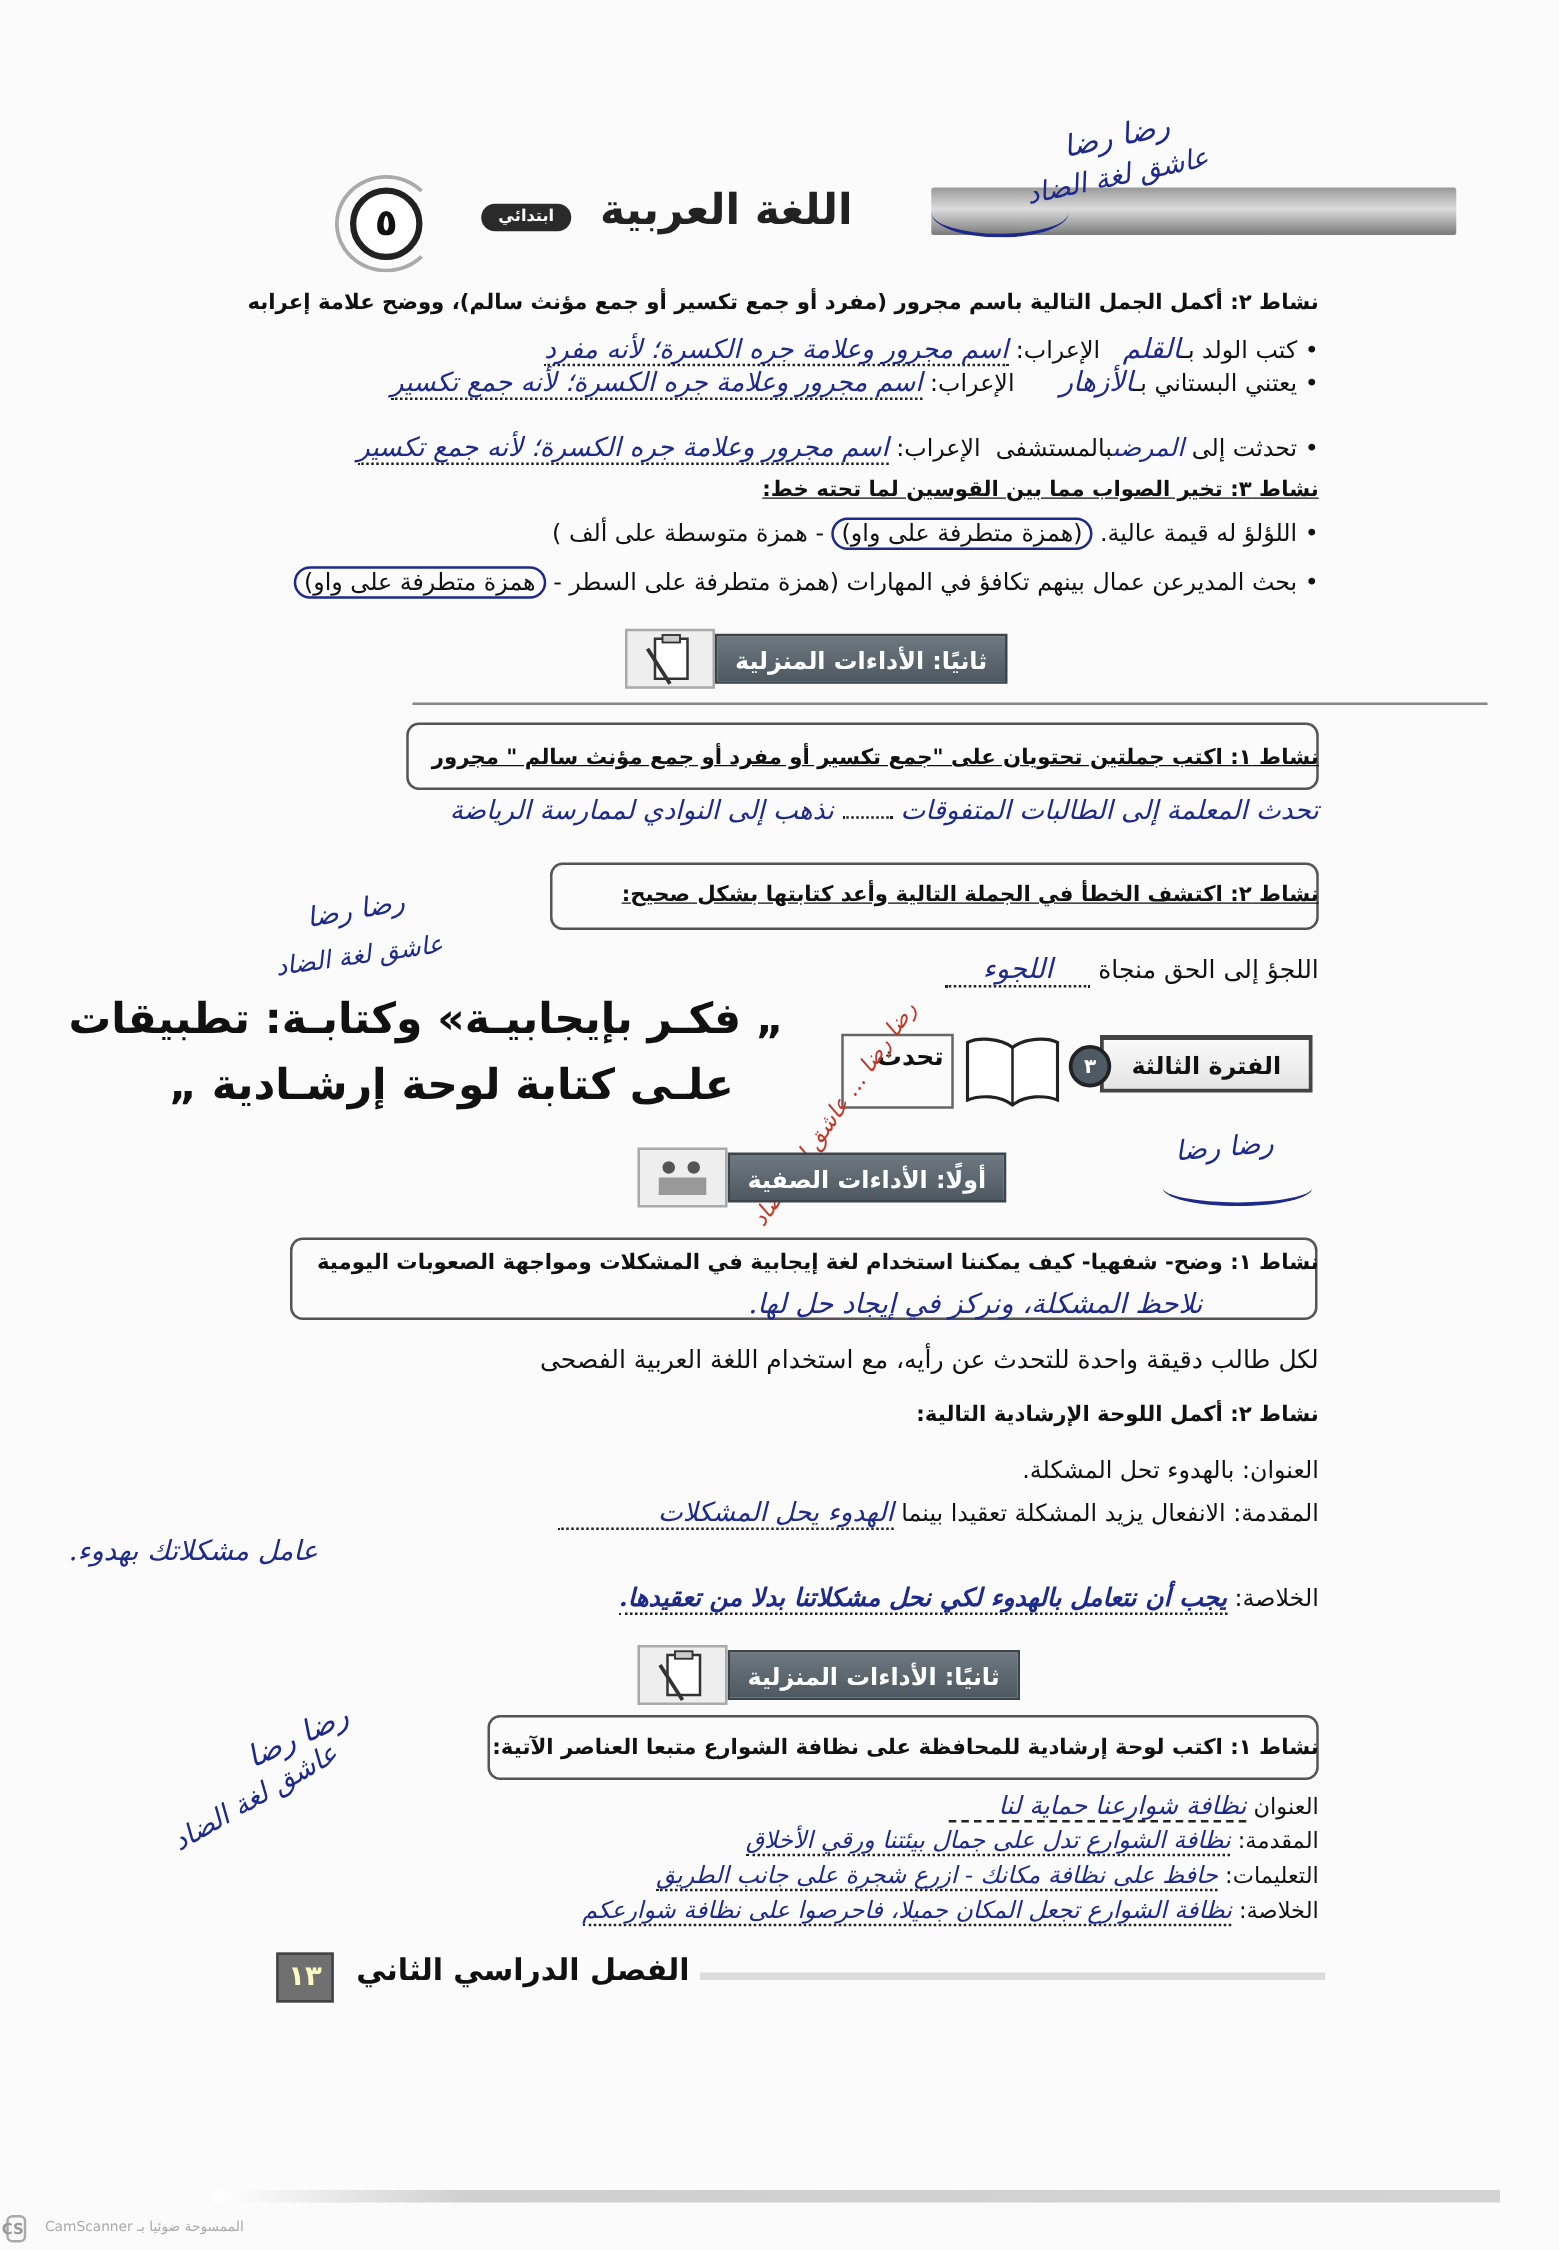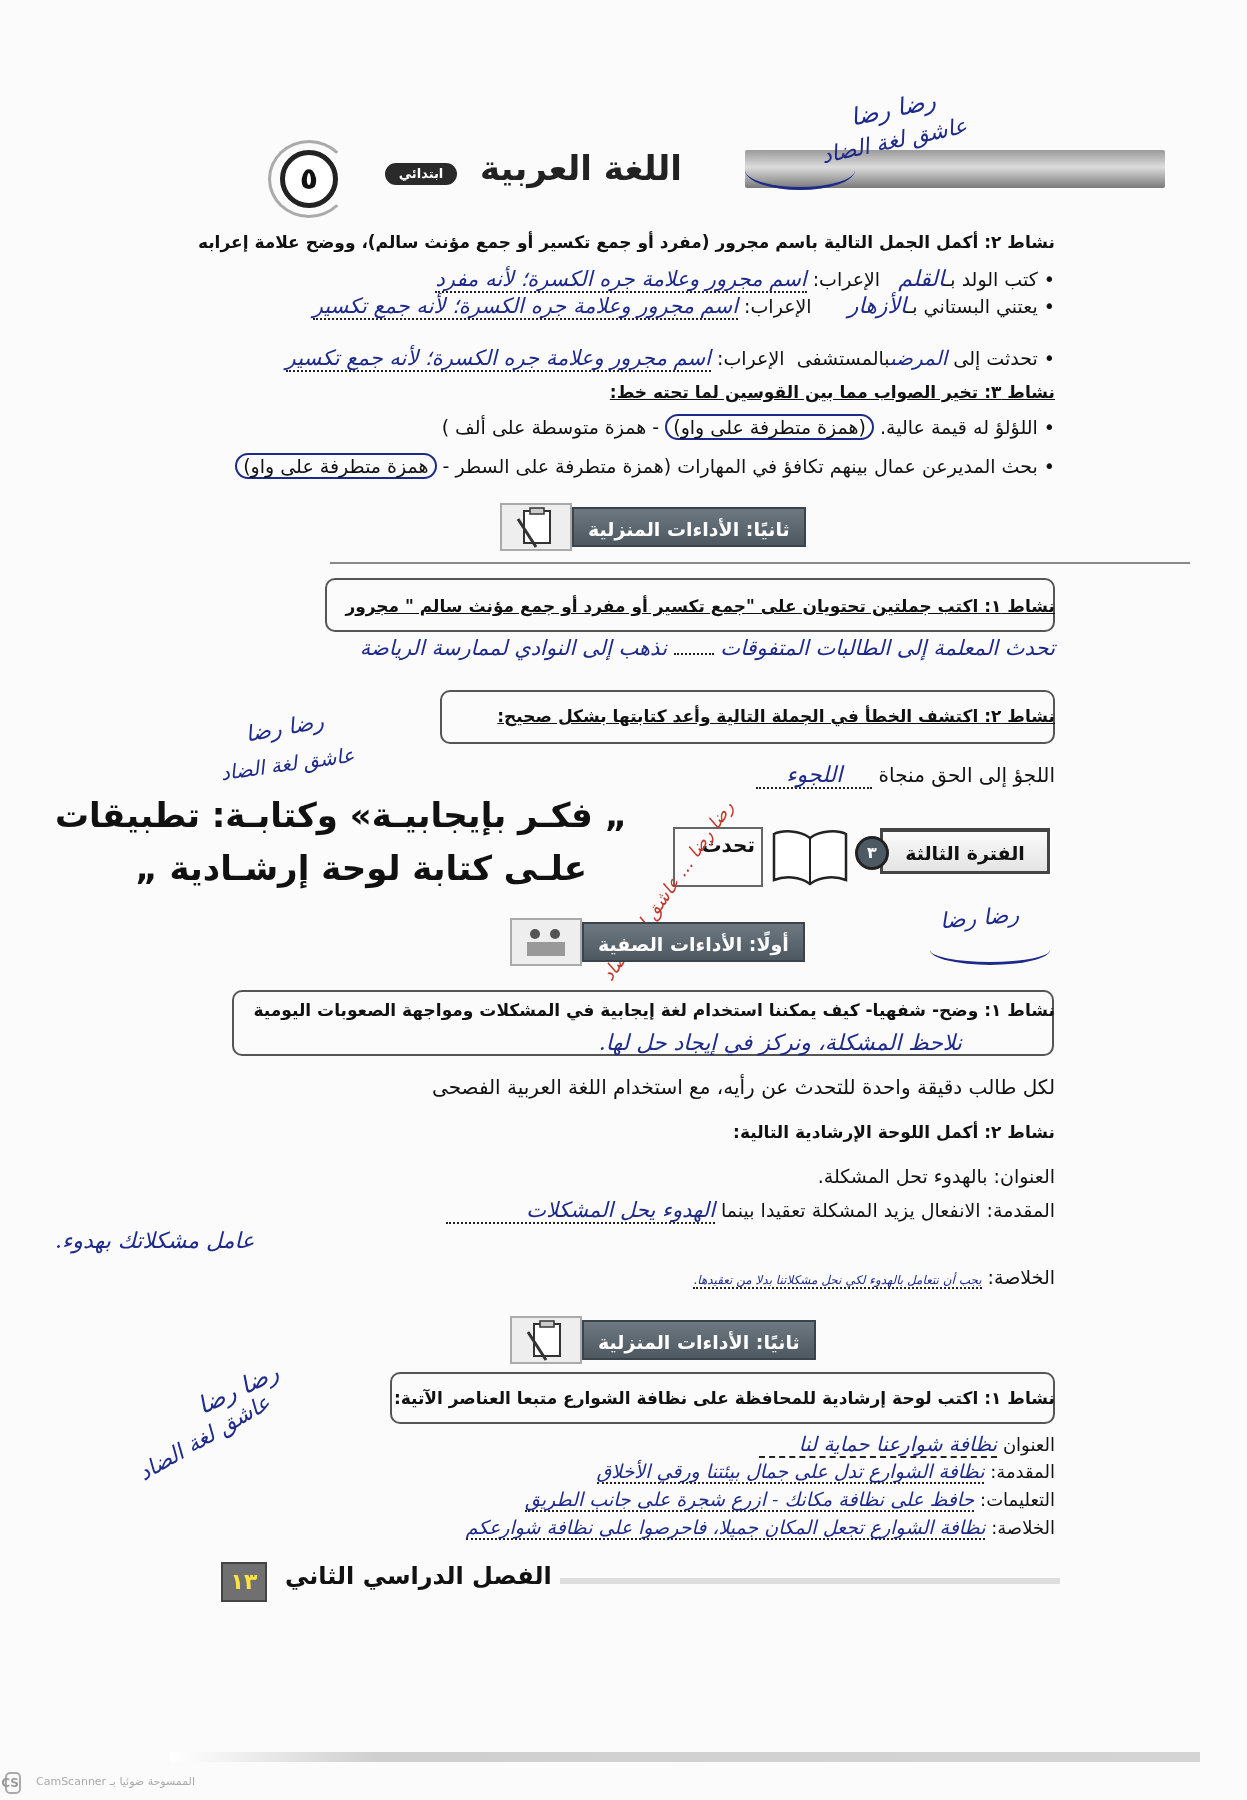--- a/index.html
+++ b/index.html
@@ -28,21 +28,21 @@
     height: 40px; line-height: 40px; padding: 0 14px; border: 2px solid #3c444b; white-space: nowrap; text-align: center; }
   .banner .iconbox { width: 72px; height: 48px; background: #eee; border: 2px solid #aaa; display: flex; align-items: center; justify-content: center; }
   .framebox { position: absolute; border: 2px solid #555; border-radius: 10px; }
   .period-box { position: absolute; left: 880px; top: 828px; width: 170px; height: 46px; border: 3px solid #444; border-top-width: 4px;
     background: linear-gradient(#fafafa, #e4e4e4); font-size: 19px; font-weight: bold; text-align: center; line-height: 42px; }
   .period-num { position: absolute; left: 855px; top: 836px; width: 34px; height: 34px; border-radius: 50%;
     background: #4d5a63; border: 3px solid #222; color: #fff; font-weight: bold; font-size: 16px; text-align: center; line-height: 28px; }
   .talk-box { position: absolute; left: 673px; top: 827px; width: 90px; height: 60px; border: 2px solid #666; font-size: 20px; font-weight: bold; text-align: right; padding: 4px 6px; }
   .quote-title { position: absolute; font-size: 34px; font-weight: bold; white-space: nowrap; color: #111; }
   .footer-num { position: absolute; left: 221px; top: 1562px; width: 46px; height: 40px; background: #707070; border: 2px solid #444;
-    color: #fde047; font-weight: bold; font-size: 22px; text-align: center; line-height: 36px; }
+    color: #fef9c3; font-weight: bold; font-size: 22px; text-align: center; line-height: 36px; }
   .footer-text { position: absolute; left: 285px; top: 1562px; font-size: 24px; font-weight: bold; white-space: nowrap; }
   .footer-line { position: absolute; left: 560px; top: 1578px; width: 500px; height: 6px; background: #ddd; }
   .bottom-bar { position: absolute; left: 170px; top: 1752px; width: 1030px; height: 10px; background: linear-gradient(90deg, #fff, #cfcfcf 20%, #d4d4d4); }
   .cs-logo { position: absolute; left: 5px; top: 1772px; width: 16px; height: 22px; border: 2px solid #aaa; border-radius: 5px;
     color: #999; font-size: 12px; font-weight: bold; text-align: center; line-height: 18px; }
   .cs-text { position: absolute; left: 36px; top: 1775px; color: #aaa; font-size: 11px; white-space: nowrap; direction: ltr; }
   .circled { border: 2px solid #1e2a8a; border-radius: 22px; padding: 0 6px; }
   .sig { position: absolute; color: #1e2a8a; font-family: "DejaVu Serif", serif; font-style: italic; white-space: nowrap; }
   .sig-line { position: absolute; border-bottom: 3px solid #1e2a8a; border-radius: 50%; }
 </style>
@@ -155,21 +155,21 @@
 
   <div class="abs act" style="right:192px; top:1122px;">نشاط ٢: أكمل اللوحة الإرشادية التالية:</div>
   <div class="abs print" style="right:192px; top:1165px;">العنوان: بالهدوء تحل المشكلة.</div>
   <div class="abs print" style="right:192px; top:1198px;">
     <span>المقدمة: الانفعال يزيد المشكلة تعقيدا بينما</span>
     <span class="hw dots" style="font-size:21px; padding-left:80px;">الهدوء يحل المشكلات</span>
   </div>
   <div class="abs hw" style="left:55px; top:1228px; font-size:22px; white-space:nowrap;">عامل مشكلاتك بهدوء.</div>
   <div class="abs print" style="right:192px; top:1266px;">
     <span>الخلاصة:</span>
-    <span class="hw dots" style="font-size:12px;">يجب أن نتعامل بالهدوء لكي نحل مشكلاتنا بدلا من تعقيدها.</span>
+    <span class="hw dots" style="font-size:20px;font-weight:bold;">يجب أن نتعامل بالهدوء لكي نحل مشكلاتنا بدلا من تعقيدها.</span>
   </div>
 
   <div class="banner" style="left:510px; top:1318px;">
     <div class="label">ثانيًا: الأداءات المنزلية</div>
     <div class="iconbox">
       <svg width="44" height="44" viewBox="0 0 44 44">
           <rect x="10" y="6" width="26" height="32" fill="#fff" stroke="#333" stroke-width="2"></rect>
           <rect x="16" y="3" width="14" height="6" fill="#ccc" stroke="#333" stroke-width="1.5"></rect>
           <line x1="4" y1="14" x2="22" y2="42" stroke="#333" stroke-width="3"></line>
         </svg>

